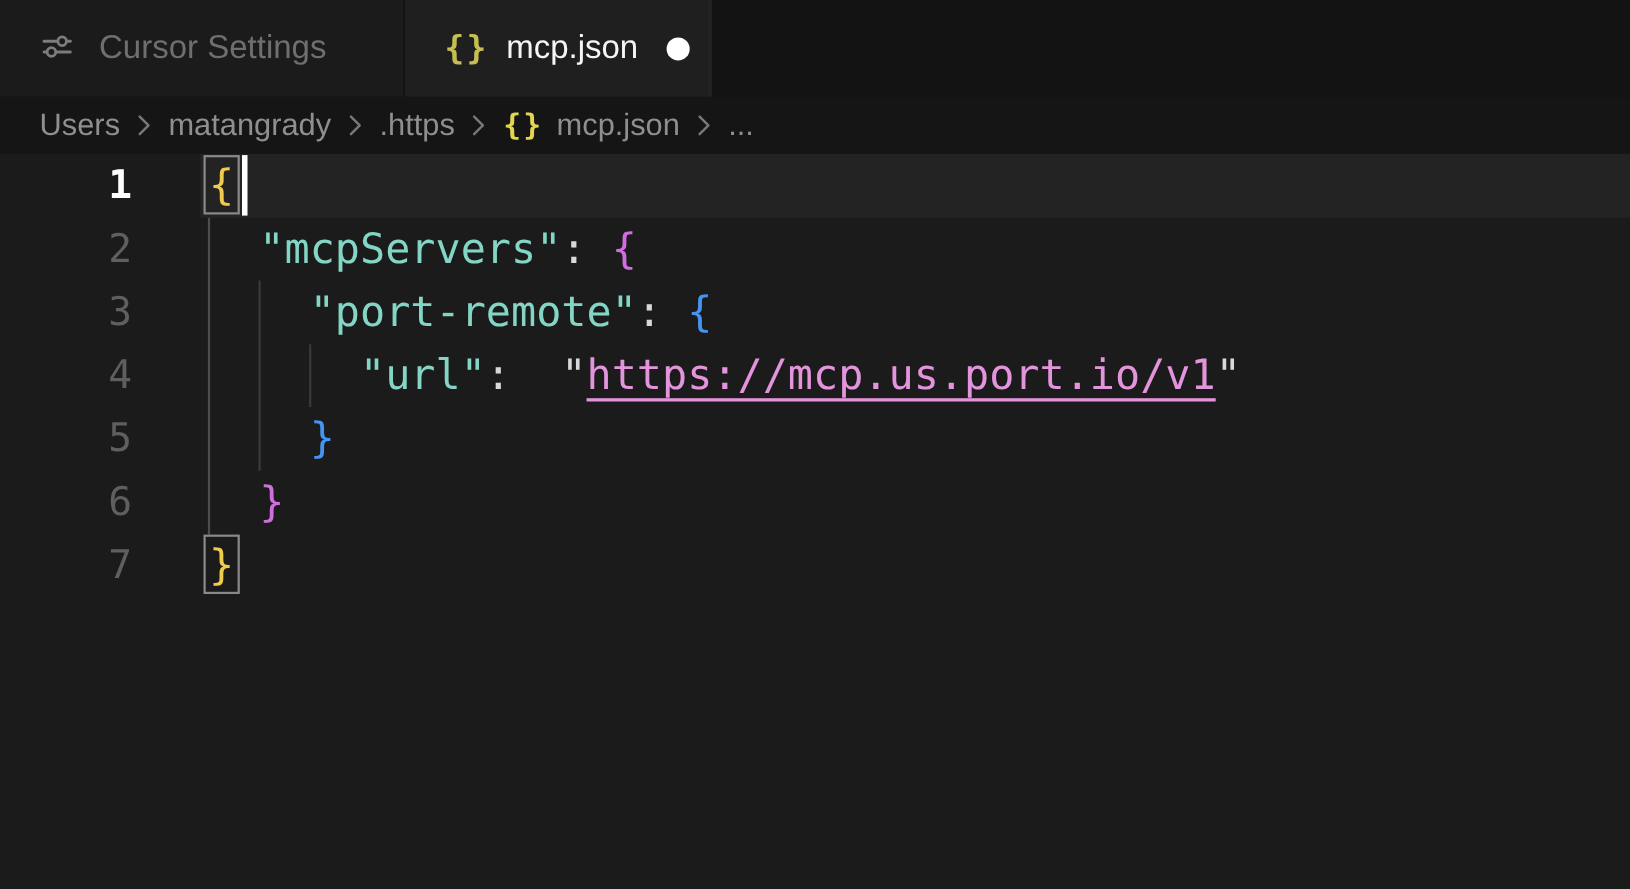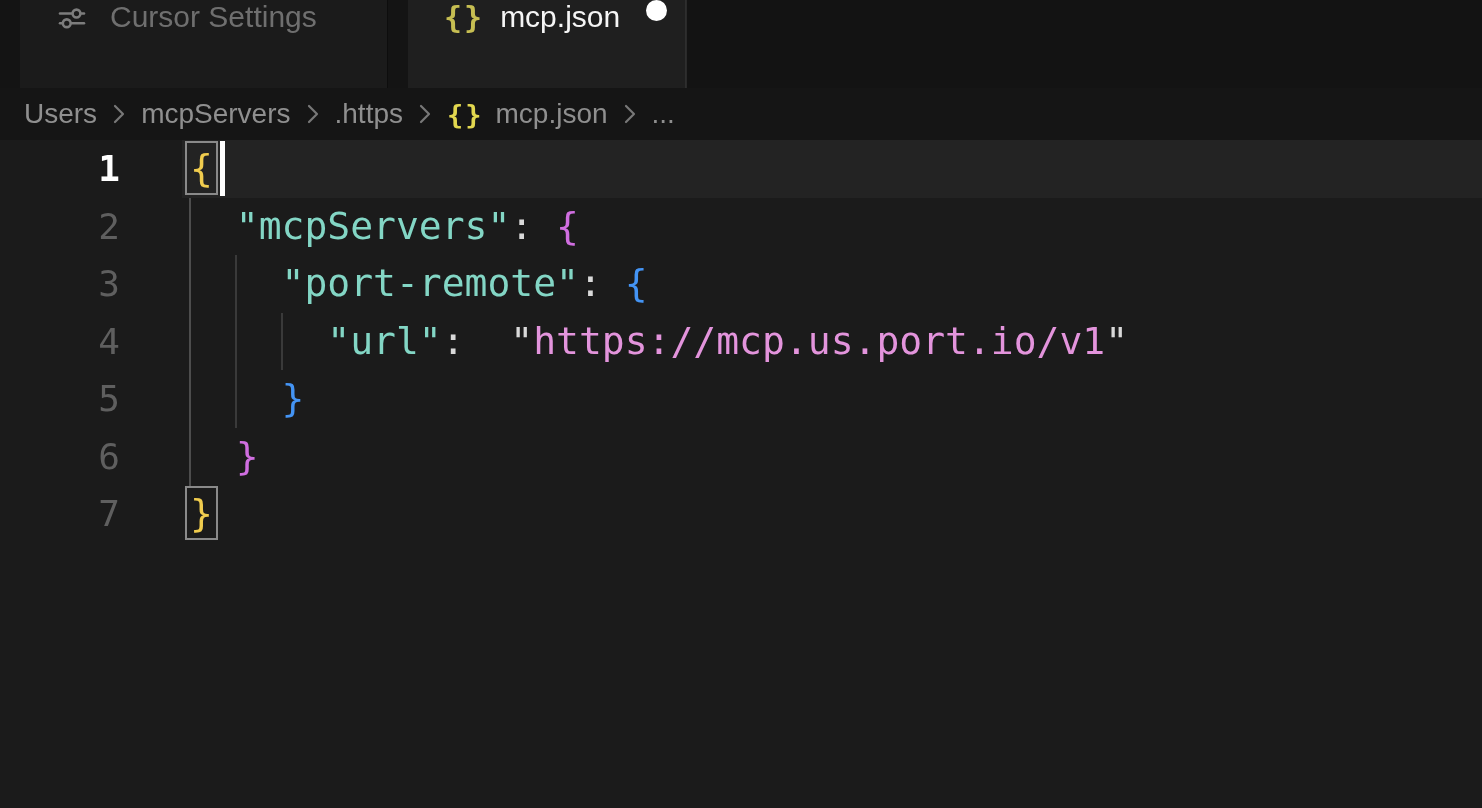--- a/index.html
+++ b/index.html
@@ -11,22 +11,22 @@
   }
 
   
   .tabbar {
     display: flex;
     height: 88px;
     background: var(--c-tabbar_bg, #141414);
   }
   .tab {
     display: flex;
+    align-items: center;
     height: 100%;
-    margin-left: 20px;
   }
   .tab-inactive {
     width: 368px;
     background: var(--c-tab_inactive_bg, #1b1b1b);
     border-right: 1px solid #0d0d0d;
     padding-left: 34px;
     color: var(--c-tab_inactive_fg, #6f6f6f);
   }
   .tab-inactive .tab-label {
     font-size: 30px;
@@ -66,21 +66,21 @@
     flex: 1;
     background: var(--c-tabbar_bg, #141414);
   }
 
   
   .breadcrumb {
     display: flex;
     align-items: center;
     height: 52px;
     background: var(--c-breadcrumb_bg, #151515);
-    padding-left: 24px;
+    padding-left: 36px;
     color: var(--c-breadcrumb_fg, #8f8f8f);
     font-size: 28px;
   }
   .crumb { white-space: nowrap; }
   .crumb-sep {
     margin: 0 13px;
     display: inline-flex;
     align-items: center;
   }
   .crumb-json-icon {
@@ -128,20 +128,21 @@
   }
   .line.active .content { background: var(--c-current_line_bg, #232323); }
   .tok { white-space: pre; }
   .tok-key { color: var(--c-key_teal, #83d6c5); }
   .tok-string { color: var(--c-string_pink, #e394dc); }
   .tok-pun { color: var(--c-punctuation, #d9d9d9); }
   .tok-yellow { color: var(--c-bracket_yellow, #f0cc4e); }
   .tok-magenta { color: var(--c-bracket_magenta, #d06ee0); }
   .tok-blue { color: var(--c-bracket_blue, #4494f4); }
   .tok.underline {
+    text-decoration: underline;
     text-underline-offset: 8px;
     text-decoration-thickness: 3px;
     text-align: right;
   }
   .tok.matched {
     outline: 2px solid var(--c-bracket_match_border, #8a8a8a);
     outline-offset: 3px;
   }
   .caret {
     display: inline-block;
@@ -180,21 +181,21 @@
   <div class="tabbar-rest" style="border-left:1px solid #2a2a2a; background:#131313;"></div>
 </div>
 
 <div class="breadcrumb" id="breadcrumb">
     <span class="crumb"><span>Users</span></span>
     <span class="crumb-sep">
       <svg class="chev-svg" width="18" height="26" viewBox="0 0 18 26" fill="none">
         <path d="M5 5 L13 13 L5 21" stroke="#787878" stroke-width="2.2" stroke-linecap="round" stroke-linejoin="round"></path>
       </svg>
     </span>
-    <span class="crumb"><span>mcpServers</span></span>
+    <span class="crumb"><span>matangrady</span></span>
     <span class="crumb-sep">
       <svg class="chev-svg" width="18" height="26" viewBox="0 0 18 26" fill="none">
         <path d="M5 5 L13 13 L5 21" stroke="#787878" stroke-width="2.2" stroke-linecap="round" stroke-linejoin="round"></path>
       </svg>
     </span>
     <span class="crumb"><span>.https</span></span>
     <span class="crumb-sep">
       <svg class="chev-svg" width="18" height="26" viewBox="0 0 18 26" fill="none">
         <path d="M5 5 L13 13 L5 21" stroke="#787878" stroke-width="2.2" stroke-linecap="round" stroke-linejoin="round"></path>
       </svg>

